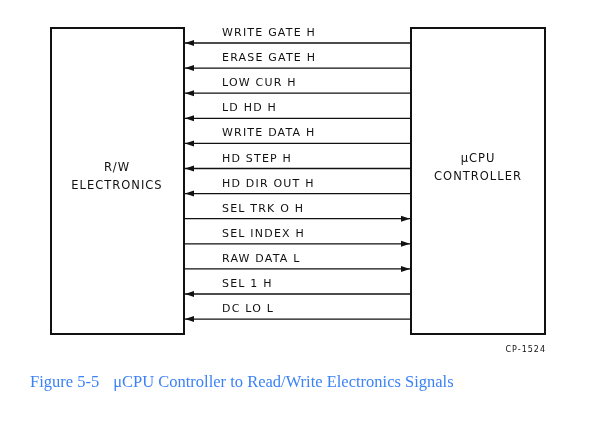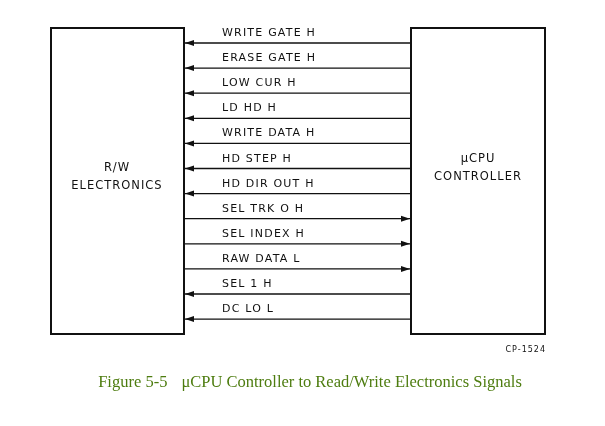--- a/index.html
+++ b/index.html
@@ -2,22 +2,22 @@
 <html><head>
 <meta charset="utf-8">
 <style>
   html, body { margin: 0; padding: 0; background: #ffffff; }
   body { width: 605px; height: 426px; position: relative; overflow: hidden; }
   #diagram { position: absolute; left: 0; top: 0; }
   .sig-label { font-family: "DejaVu Sans", sans-serif; font-size: 11px; letter-spacing: 1.2px; fill: #111; }
   .box-label { font-family: "DejaVu Sans", sans-serif; font-size: 11.5px; letter-spacing: 1px; fill: #111; }
   .code-label { font-family: "DejaVu Sans", sans-serif; font-size: 8px; letter-spacing: 1px; fill: #111; }
   #caption {
-    position: absolute; left: 30px; top: 372px; width: 560px; text-align: center;
-    font-family: "Liberation Serif", serif; font-size: 16.5px; color: #4d7c0f;
+    position: absolute; left: 30px; top: 372px; width: 560px; 
+    font-family: "Liberation Serif", serif; font-size: 16.5px; color: #3b82f6;
   }
   #caption .num { margin-right: 14px; }
 </style>
 </head>
 <body>
 
 <svg id="diagram" width="605" height="370" xmlns="http://www.w3.org/2000/svg">
 
   <rect x="51" y="28" width="133" height="306" fill="none" stroke="#111" stroke-width="2"></rect>
   <text class="box-label" x="117" y="171" text-anchor="middle">R/W</text>

